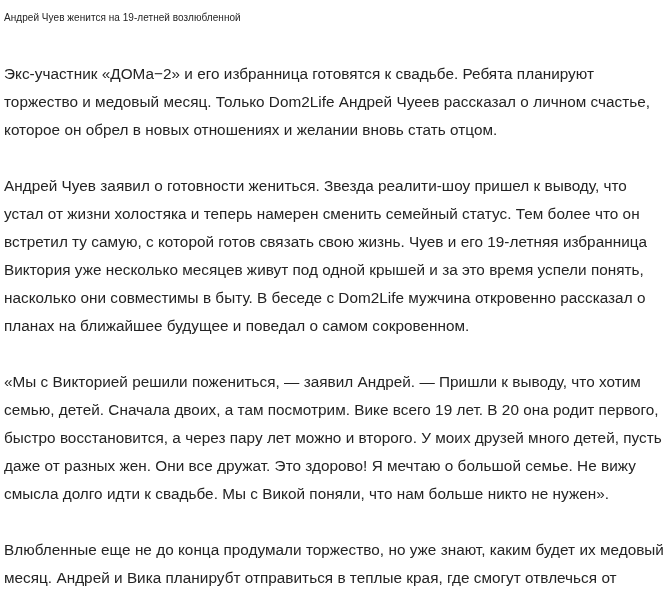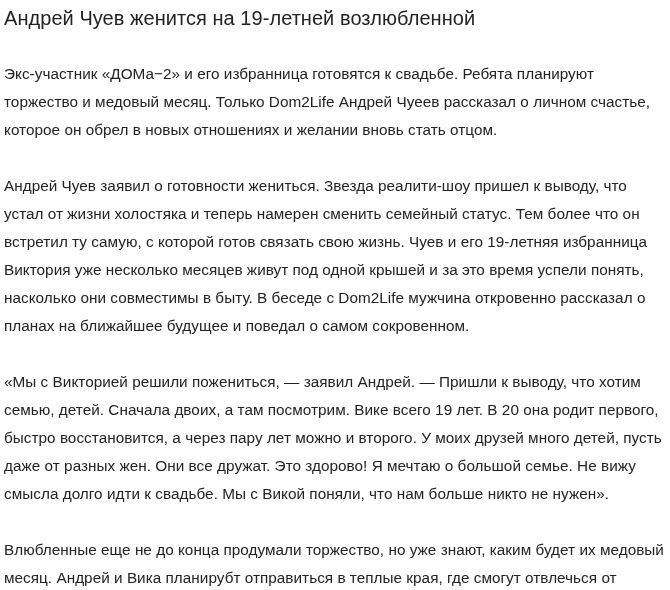--- a/index.html
+++ b/index.html
@@ -14,21 +14,21 @@
     font-family: "Liberation Sans", sans-serif;
     color: #232323;
     -webkit-font-smoothing: antialiased;
   }
   #article {
     box-sizing: border-box;
     width: 670px;
     padding: 4px 6px 0 4px;
   }
   .headline {
-    font-size: 20px;
+    font-size: 10px;
     line-height: 28px;
     font-weight: 400;
     color: #232323;
     margin: 0;
     padding: 0;
     letter-spacing: 0.05px;
     white-space: nowrap;
   }
   .para {
     font-size: 15.3px;

